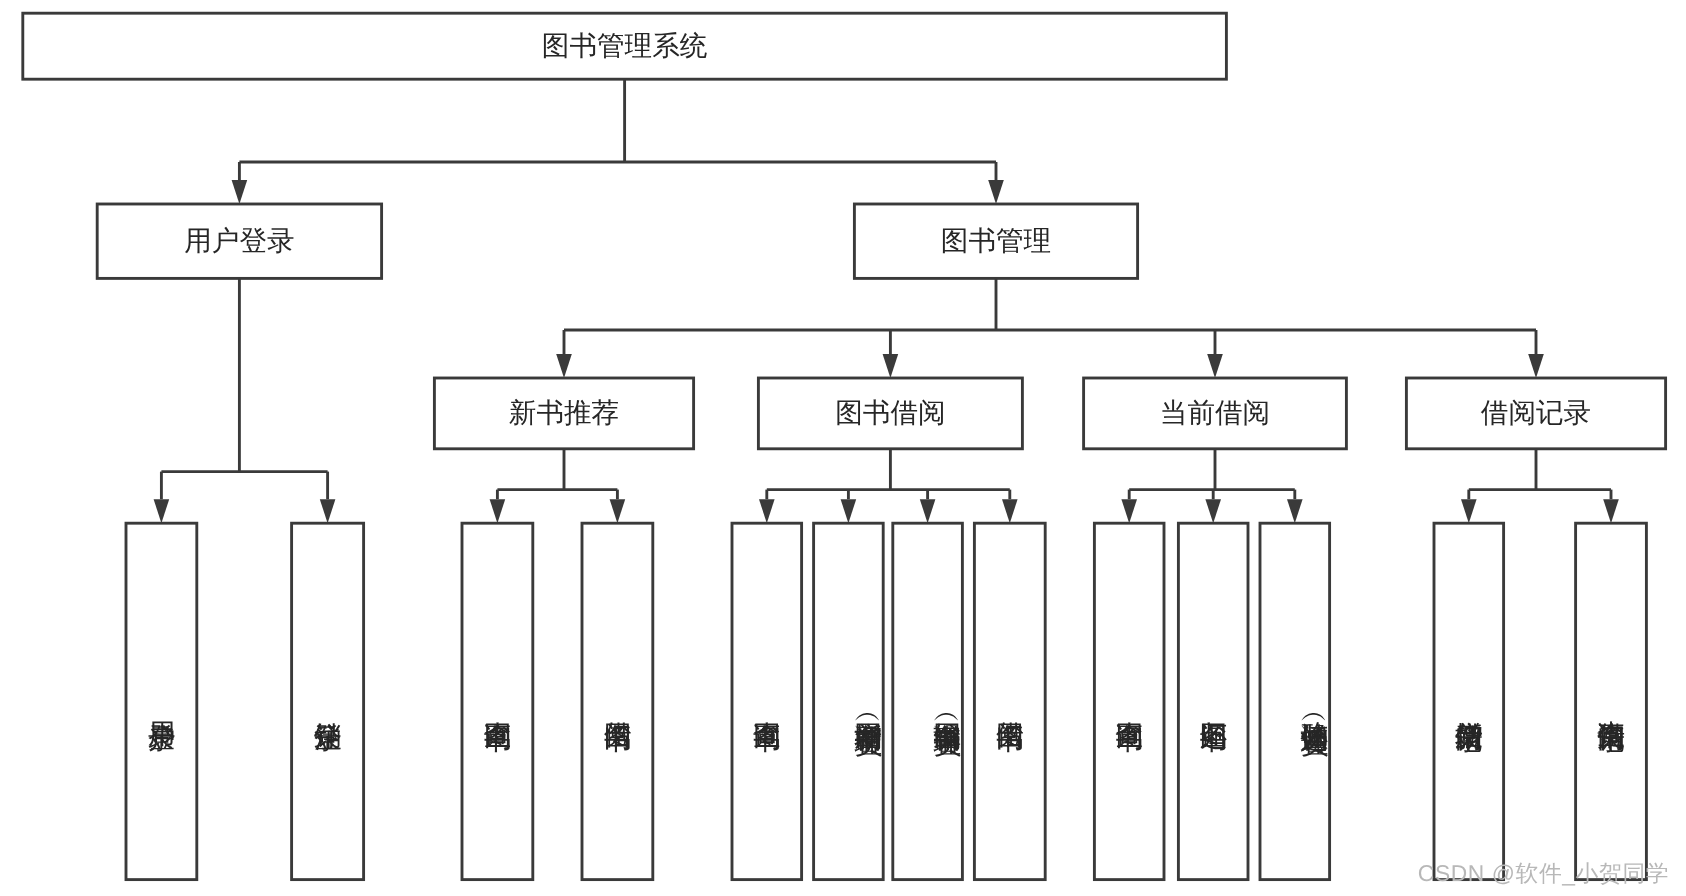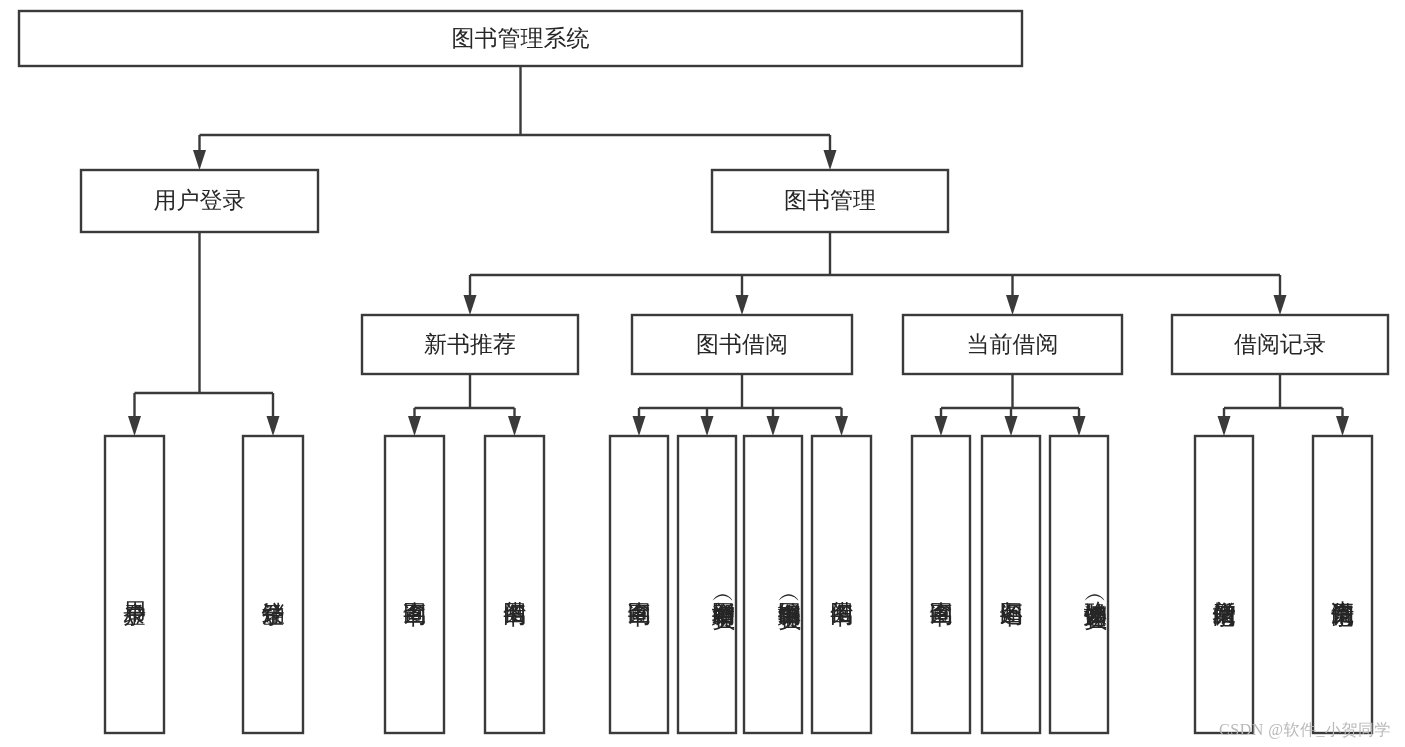--- a/index.html
+++ b/index.html
@@ -63,22 +63,22 @@
     stroke-linecap: butt;
   }
   .arrow-head {
     fill: #3a3a3a;
     stroke: none;
   }
   #watermark {
     position: absolute;
     right: 14px;
     bottom: 6px;
-    font-family: Liberation Serif, serif;
-    font-size: 16px;
+    font-family: Liberation Sans, sans-serif;
+    font-size: 19px;
     color: #b8b8b8;
     letter-spacing: 0.5px;
     white-space: nowrap;
     pointer-events: none;
     margin-left: 16px;
   }
 </style>
 </head>
 <body>
 

